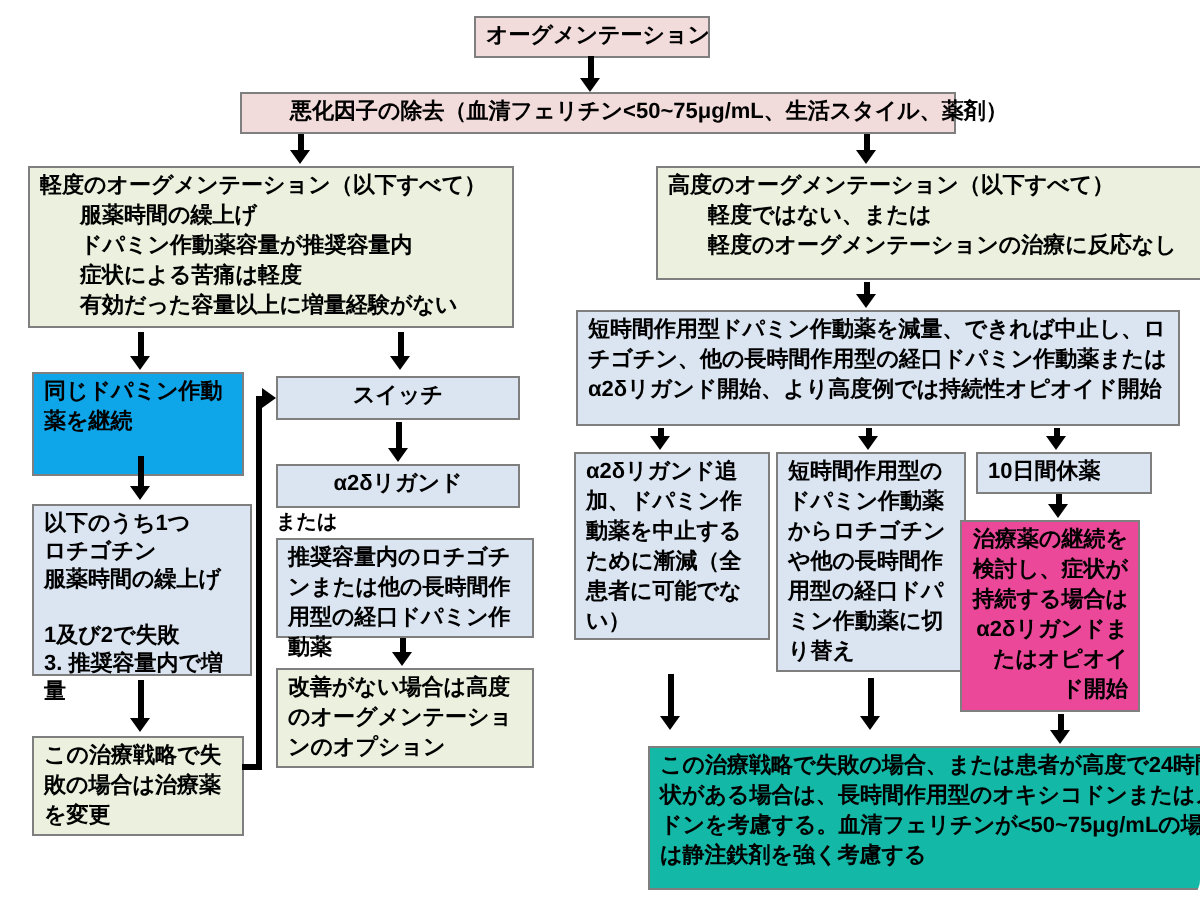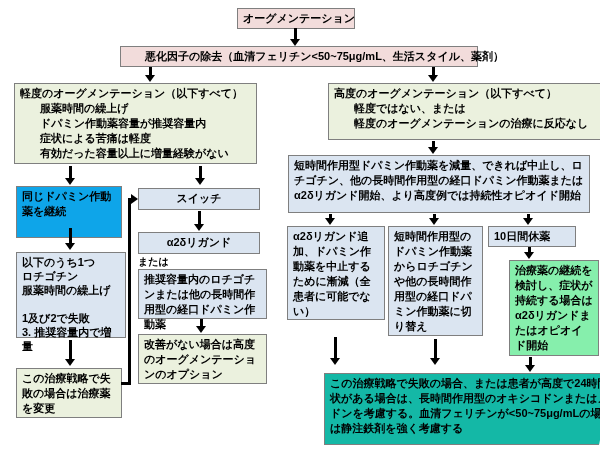--- a/index.html
+++ b/index.html
@@ -154,21 +154,21 @@
 
   <div class="box" style="left: 388px; top: 226px; width: 95px; height: 110px; background-color: rgb(219, 229, 241);">短時間作用型のドパミン作動薬からロチゴチンや他の長時間作用型の経口ドパミン作動薬に切り替え</div>
 
   <div class="box" style="left: 488px; top: 226px; width: 88px; height: 21px; background-color: rgb(219, 229, 241);">10日間休薬</div>
 
   <div class="arr" style="left:524px;top:247px;height:12px;">
       <i class="shaft"></i>
       <i class="head"></i>
     </div>
 
-  <div class="box" style="left: 509px; top: 260px; width: 90px; height: 96px; background-color: #86efac;">治療薬の継続を検討し、症状が持続する場合はα2δリガンドまたはオピオイド開始</div>
+  <div class="box" style="left: 480px; top: 260px; width: 90px; height: 96px; background-color: #ec4899; text-align: right;">治療薬の継続を検討し、症状が持続する場合はα2δリガンドまたはオピオイド開始</div>
 
   <div class="arr" style="left:330px;top:337px;height:28px;">
       <i class="shaft"></i>
       <i class="head"></i>
     </div>
   <div class="arr" style="left:430px;top:339px;height:26px;">
       <i class="shaft"></i>
       <i class="head"></i>
     </div>
   <div class="arr" style="left:525px;top:357px;height:15px;">

